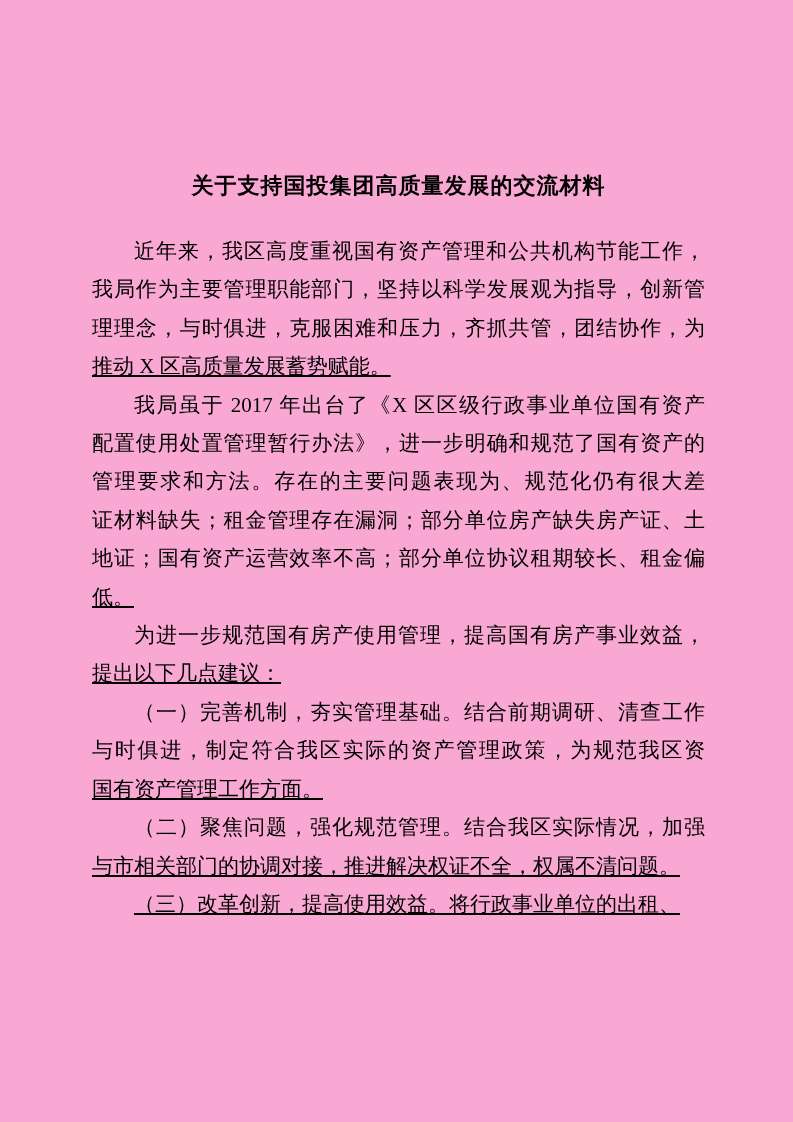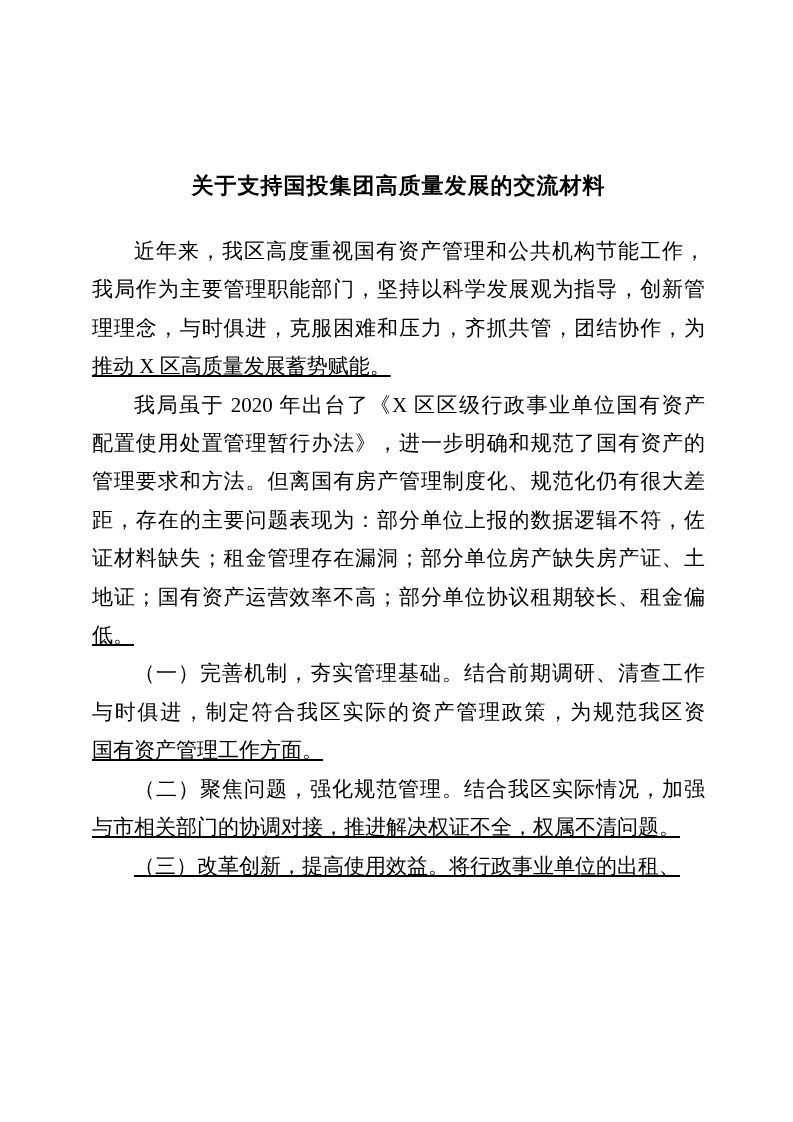--- a/index.html
+++ b/index.html
@@ -5,21 +5,21 @@
   html, body {
     margin: 0;
     padding: 0;
     background: #e8e8e8;
   }
   .page {
     position: relative;
     width: 793px;
     height: 1122px;
     margin: 0 auto;
-    background: #ffffff;
+    background: #f9a8d4;
     color: #000000;
     font-family: "Liberation Serif", "DejaVu Serif", serif;
     overflow: hidden;
     box-sizing: border-box;
     padding: 166px 88px 0 92px;
   }
   .doc-title {
     margin: 0 0 26px 0;
     font-size: 22px;
     line-height: 40px;
@@ -59,27 +59,30 @@
 <div class="page">
   <h1 class="doc-title">关于支持国投集团高质量发展的交流材料</h1>
   <div class="doc-body" id="paragraphs">
       <div class="para body">
         <div class="line first">近年来，我区高度重视国有资产管理和公共机构节能工作，</div>
         <div class="line">我局作为主要管理职能部门，坚持以科学发展观为指导，创新管</div>
         <div class="line">理理念，与时俱进，克服困难和压力，齐抓共管，团结协作，为</div>
         <div class="line last">推动 X 区高质量发展蓄势赋能。</div>
       </div>
       <div class="para body">
-        <div class="line first">我局虽于 2020 年出台了《X 区区级行政事业单位国有资产</div>
+        <div class="line first">我局虽于 2017 年出台了《X 区区级行政事业单位国有资产</div>
         <div class="line">配置使用处置管理暂行办法》，进一步明确和规范了国有资产的</div>
-        <div class="line">管理要求和方法。但离国有房产管理制度化、规范化仍有很大差</div>
-        <div class="line">距，存在的主要问题表现为：部分单位上报的数据逻辑不符，佐</div>
+        <div class="line">管理要求和方法。存在的主要问题表现为、规范化仍有很大差</div>
         <div class="line">证材料缺失；租金管理存在漏洞；部分单位房产缺失房产证、土</div>
         <div class="line">地证；国有资产运营效率不高；部分单位协议租期较长、租金偏</div>
         <div class="line last">低。</div>
+      </div>
+      <div class="para body">
+        <div class="line first">为进一步规范国有房产使用管理，提高国有房产事业效益，</div>
+        <div class="line last">提出以下几点建议：</div>
       </div>
       <div class="para body">
         <div class="line first">（一）完善机制，夯实管理基础。结合前期调研、清查工作</div>
         <div class="line">与时俱进，制定符合我区实际的资产管理政策，为规范我区资</div>
         <div class="line last">国有资产管理工作方面。</div>
       </div>
       <div class="para body">
         <div class="line first">（二）聚焦问题，强化规范管理。结合我区实际情况，加强</div>
         <div class="line last">与市相关部门的协调对接，推进解决权证不全，权属不清问题。</div>
       </div>

